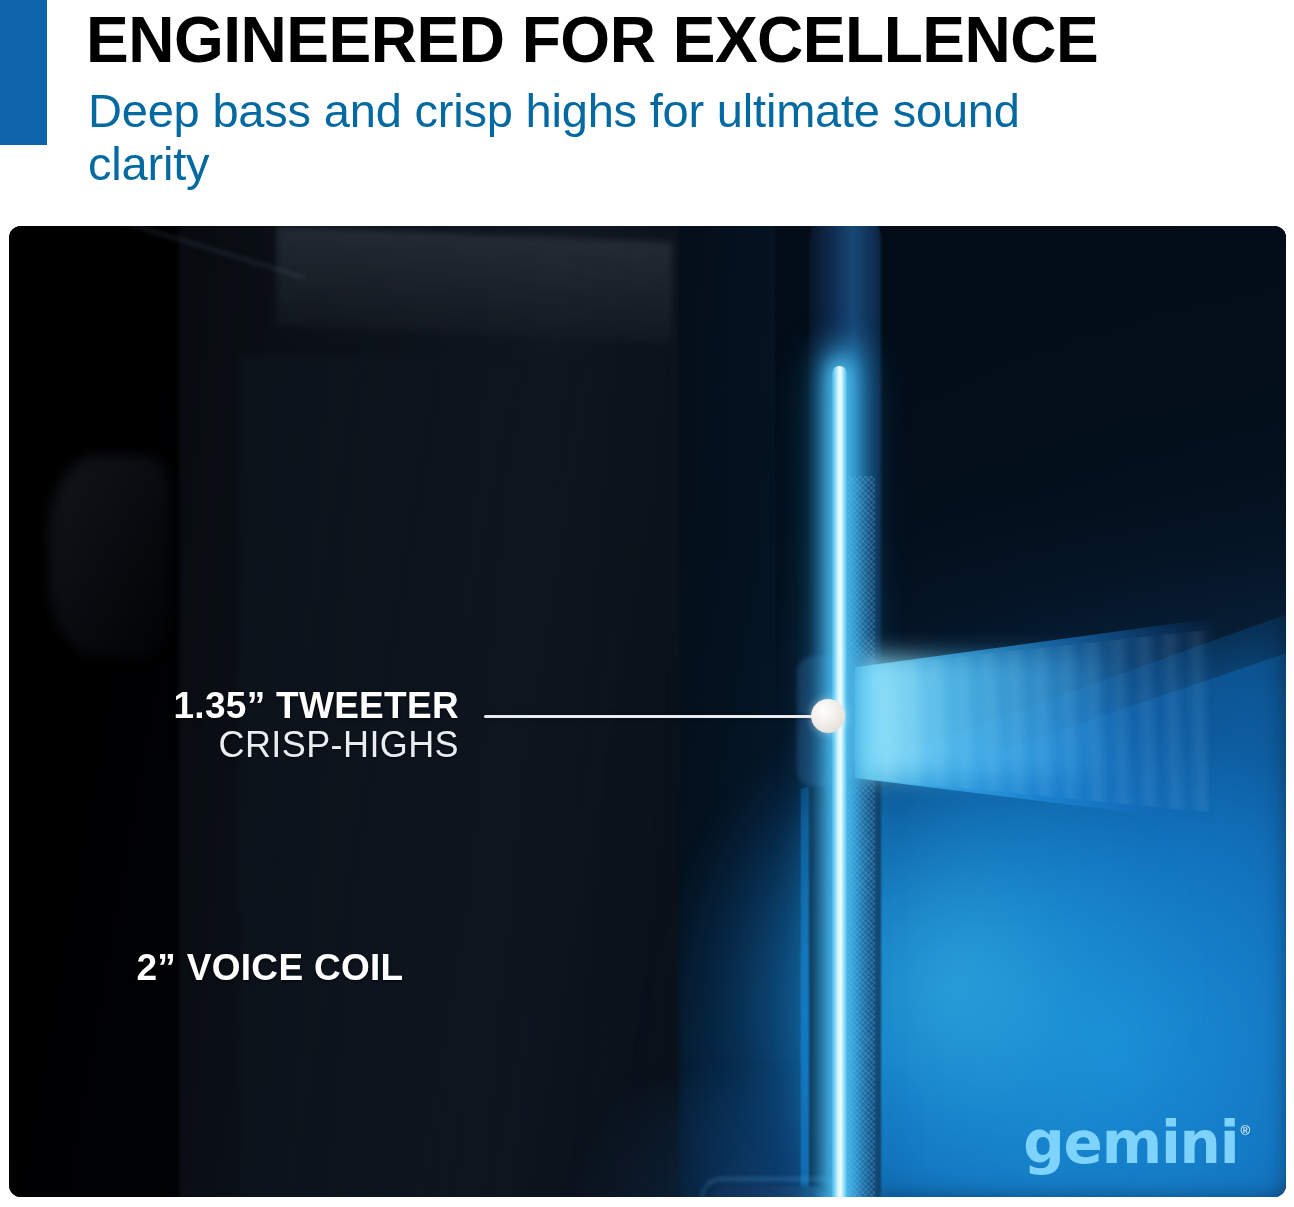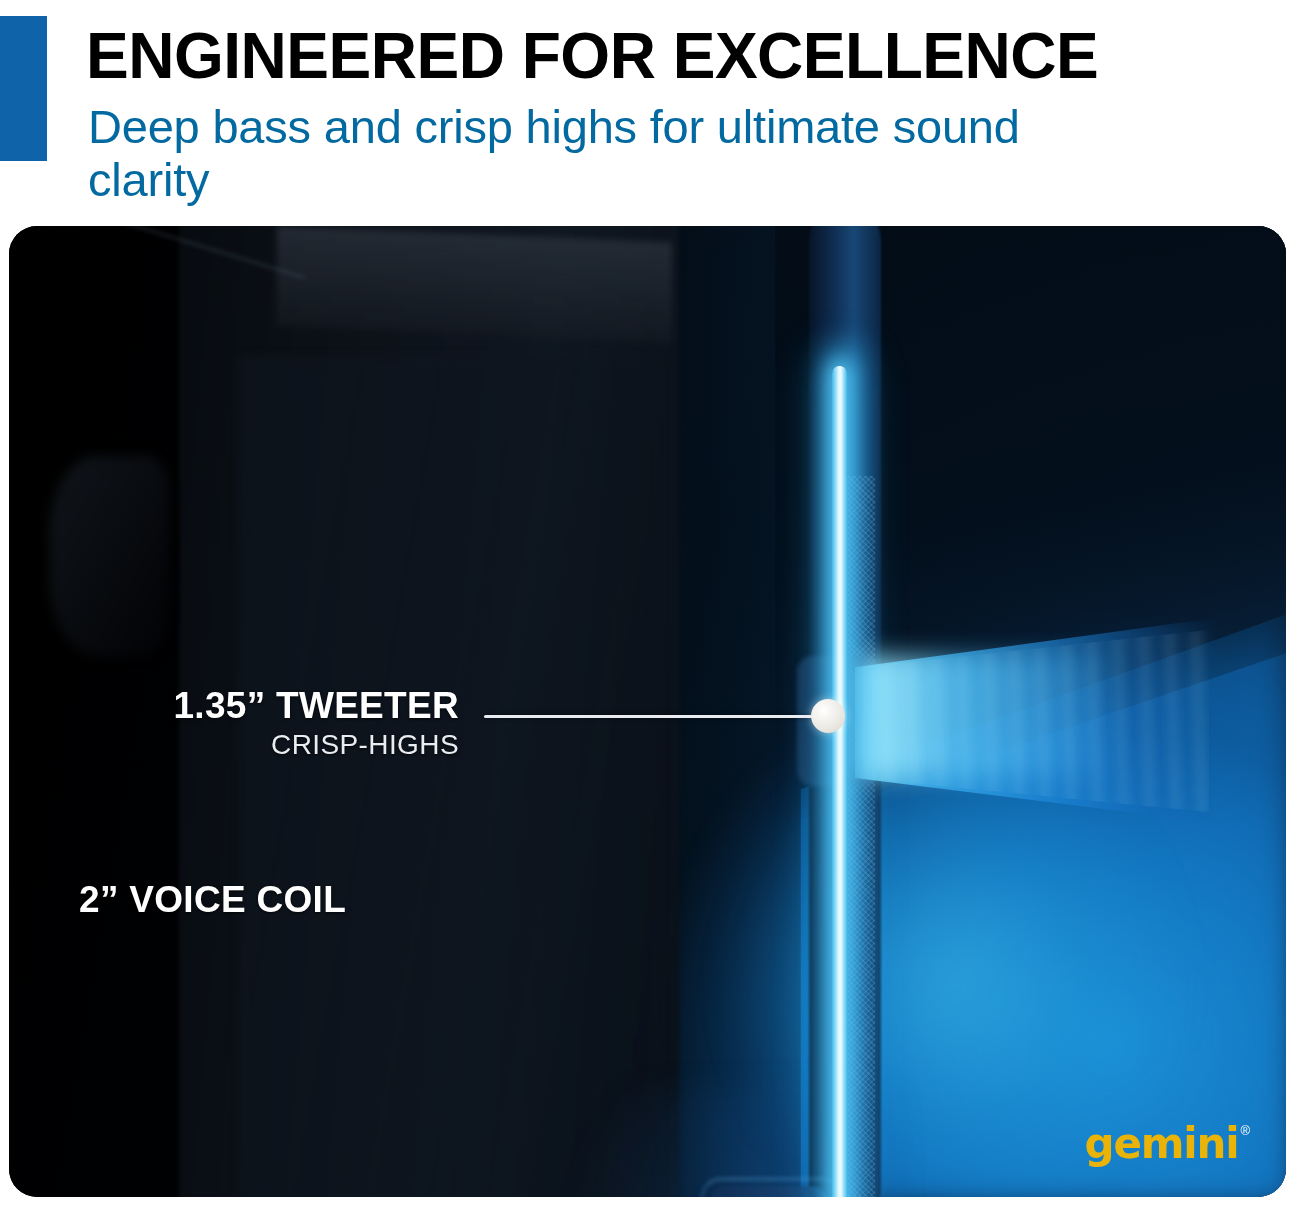--- a/index.html
+++ b/index.html
@@ -11,21 +11,21 @@
     width: 1294px;
     height: 1207px;
     font-family: "Liberation Sans", sans-serif;
     overflow: hidden;
     position: relative;
   }
 
   
   #header {
     position: absolute;
-    left: 0; top: 16px;
+    left: 0; top: 0;
     width: 1294px;
     height: 210px;
   }
   #accent-bar {
     position: absolute;
     left: 0; top: 0;
     width: 47px;
     height: 145px;
     background: #0f63a8;
   }
@@ -54,21 +54,21 @@
     letter-spacing: -0.2px;
   }
 
   
   #photo-panel {
     position: absolute;
     left: 9px;
     top: 226px;
     width: 1277px;
     height: 971px;
-    border-radius: 28px;
+    border-radius: 12px;
     overflow: hidden;
     background: #000205;
   }
 
   
   .layer { position: absolute; inset: 0; }
 
   #bg-base {
     background:
       linear-gradient(100deg,
@@ -290,29 +290,29 @@
   }
   .callout .title {
     font-size: 37px;
     font-weight: 700;
     letter-spacing: 0.3px;
     line-height: 40px;
     white-space: nowrap;
     color: #ffffff;
   }
   .callout .sub {
-    font-size: 28px;
+    font-size: 36px;
     font-weight: 400;
     letter-spacing: 0.4px;
     line-height: 38px;
     white-space: nowrap;
     color: #e9edf1;
   }
   #callout-tweeter { left: 90px; top: 460px; width: 360px; text-align: right; }
-  #callout-voicecoil { left: 70px; top: 654px; width: 382px; }
+  #callout-voicecoil { left: 70px; top: 722px; width: 382px; text-align: center; }
 
   .leader {
     position: absolute;
     height: 3px;
     background: #e8ecf0;
     border-radius: 2px;
     box-shadow: 0 0 4px rgba(0,0,0,0.5);
   }
   #leader-tweeter { left: 475px; top: 489px; width: 348px; }
 
@@ -327,24 +327,24 @@
 
   
   #logo {
     position: absolute;
     right: 36px;
     bottom: 32px;
     display: flex;
     align-items: flex-start;
   }
   #logo-word {
-    font-size: 42px;
+    font-size: 58px;
     font-weight: 700;
     letter-spacing: -1.2px;
-    color: #eab308;
+    color: #7dd3fc;
     line-height: 43px;
     font-family: "DejaVu Sans", sans-serif;
   }
   #logo-reg {
     font-size: 13px;
     color: #ffffff;
     line-height: 14px;
     margin-left: 2px;
     margin-top: 2px;
   }

